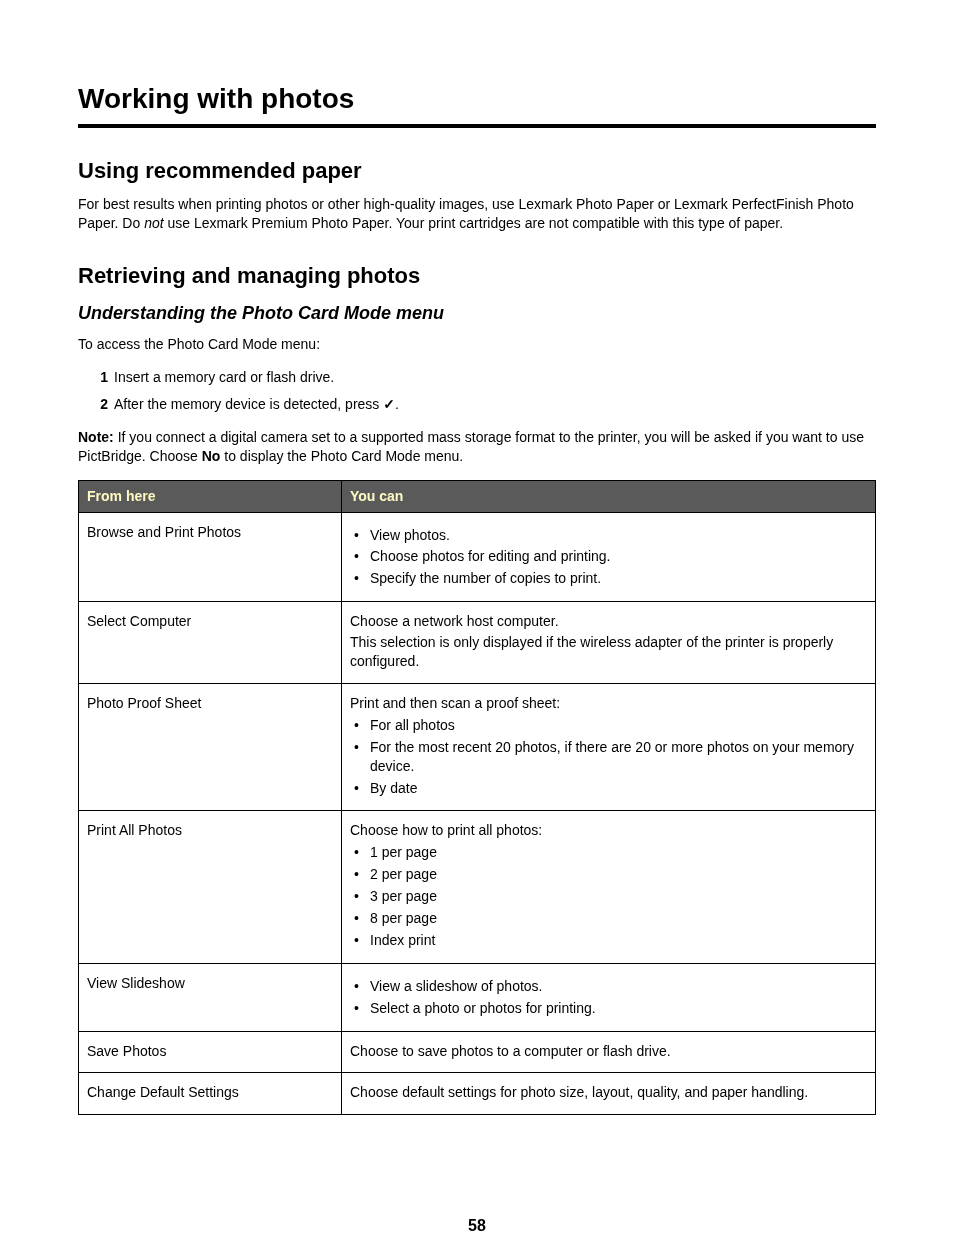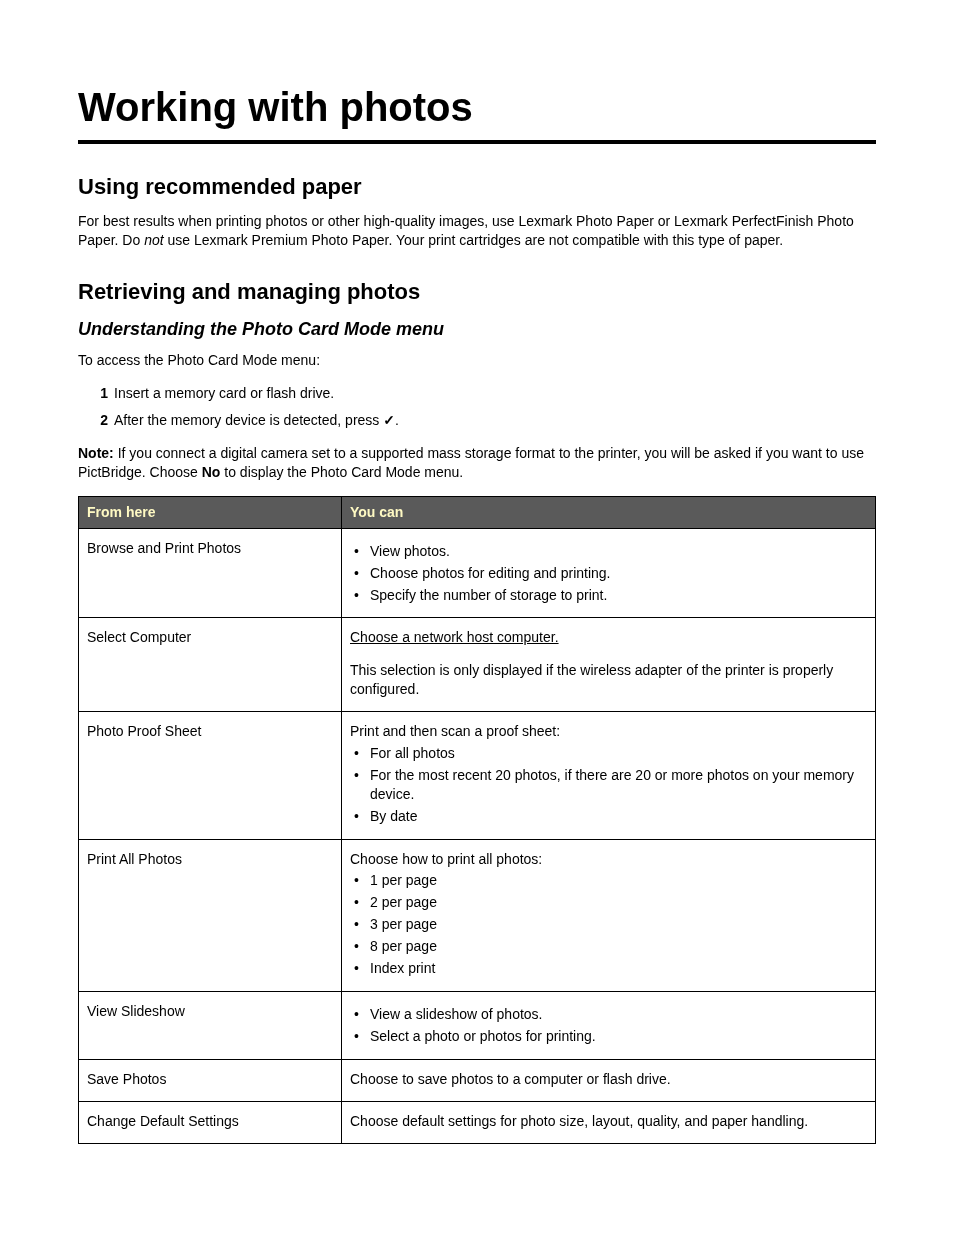--- a/index.html
+++ b/index.html
@@ -6,21 +6,21 @@
   body {
     font-family: Arial, Helvetica, sans-serif;
     background: #fff;
     color: #000;
     width: 954px;
     padding: 80px 78px 40px 78px;
     font-size: 14px;
     line-height: 1.35;
   }
   h1 {
-    font-size: 40px;
+    font-size: 28px;
     font-weight: bold;
     padding-bottom: 6px;
     border-bottom: 4px solid #000;
     margin-bottom: 28px;
   }
   h2 {
     font-size: 22px;
     font-weight: bold;
     margin-bottom: 10px;
   }
@@ -114,28 +114,28 @@
         <th>You can</th>
       </tr>
     </thead>
     <tbody id="tbody">
         <tr>
           <td class="left">Browse and Print Photos</td>
           <td>
             <ul class="cell">
               <li>View photos.</li>
               <li>Choose photos for editing and printing.</li>
-              <li>Specify the number of storage to print.</li>
+              <li>Specify the number of copies to print.</li>
             </ul>
           </td>
         </tr>
         <tr>
           <td class="left">Select Computer</td>
           <td>
-            <div style="margin-bottom: 14px; text-decoration: underline;">Choose a network host computer.</div>
+            <div style="margin-bottom: 2px;">Choose a network host computer.</div>
             <div style="margin-bottom: 2px;">This selection is only displayed if the wireless adapter of the printer is properly configured.</div>
           </td>
         </tr>
         <tr>
           <td class="left">Photo Proof Sheet</td>
           <td>
             <div>Print and then scan a proof sheet:</div>
             <ul class="cell">
               <li>For all photos</li>
               <li>For the most recent 20 photos, if there are 20 or more photos on your memory device.</li>

